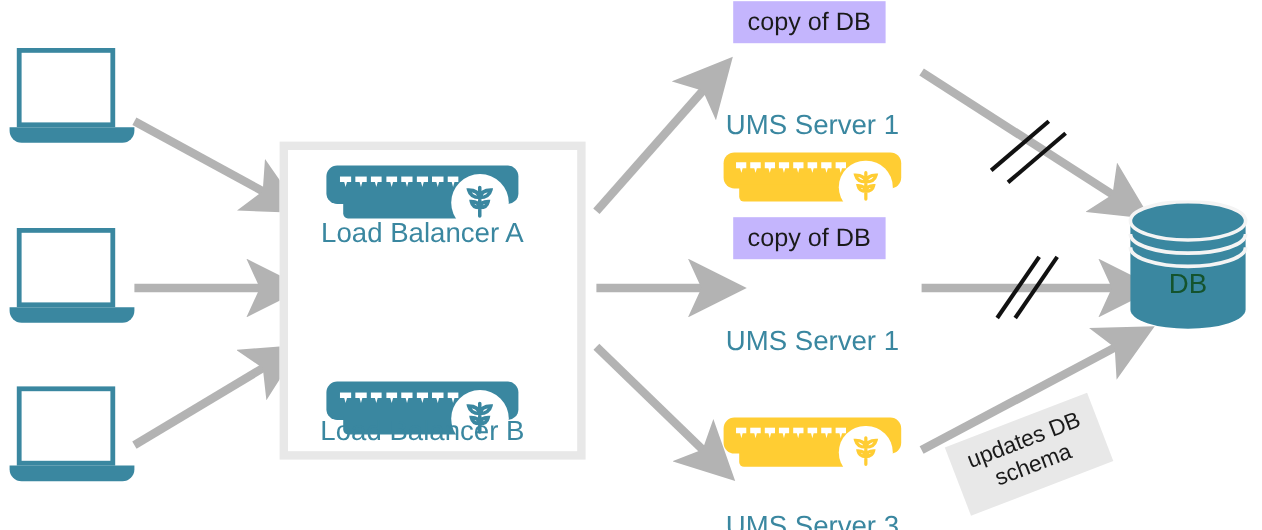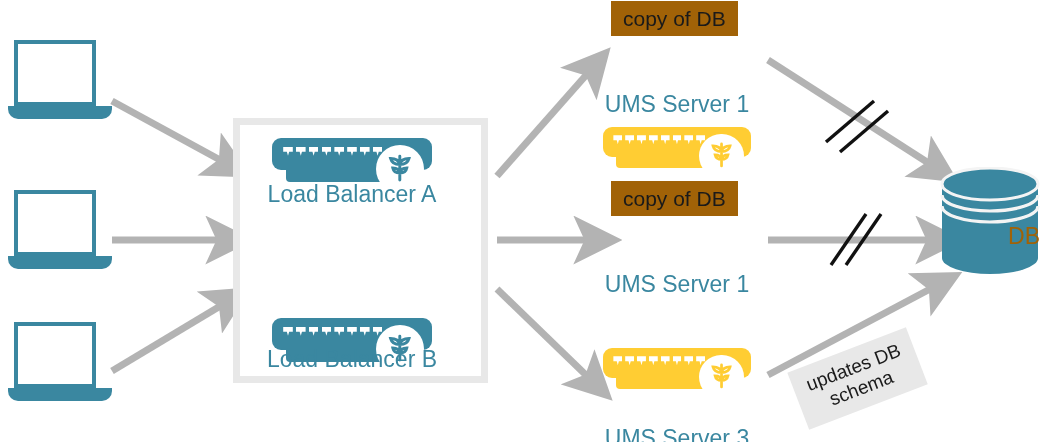--- a/index.html
+++ b/index.html
@@ -31,31 +31,31 @@
   .logo svg{width:70%;height:70%;display:block;}
 
   .caption{position:absolute;left:50%;transform:translateX(-50%);
      white-space:nowrap;color:#3a87a0;font-size:23px;line-height:1;}
 
   
   .lb-box{position:absolute;left:233px;top:118px;width:255px;height:265px;
      border:7px solid #e8e8e8;background:#ffffff;box-sizing:border-box;}
 
   
-  .tag{position:absolute;background:#a16207;color:#1a1a1a;font-size:21px;
+  .tag{position:absolute;background:#c4b5fd;color:#1a1a1a;font-size:21px;
      line-height:1;padding:7px 12px;white-space:nowrap;}
   .tag-rot{position:absolute;background:#e8e8e8;color:#1a1a1a;font-size:19px;
      line-height:1.18;padding:8px 14px;white-space:nowrap;text-align:center;
      transform:rotate(-21deg);transform-origin:50% 50%;}
 
   
   .db{position:absolute;width:100px;height:108px;}
   .db svg{width:100%;height:100%;display:block;}
-  .db-label{position:absolute;left:0;top:58px;width:100px;text-align:right;
-     color:#a16207;font-size:23px;line-height:1;}
+  .db-label{position:absolute;left:0;top:58px;width:100px;text-align:center;
+     color:#14532d;font-size:23px;line-height:1;}
 </style>
 </head>
 <body>
 
 <div id="stage">
 
   <svg id="wires" viewBox="0 0 1052 442" xmlns="http://www.w3.org/2000/svg">
     <defs>
       <marker id="ah" markerWidth="7" markerHeight="7" refX="2.1" refY="3.5" orient="auto" markerUnits="strokeWidth">
         <path d="M0,0 L7,3.5 L0,7 L1.6,3.5 Z" fill="#b3b3b3"></path>

